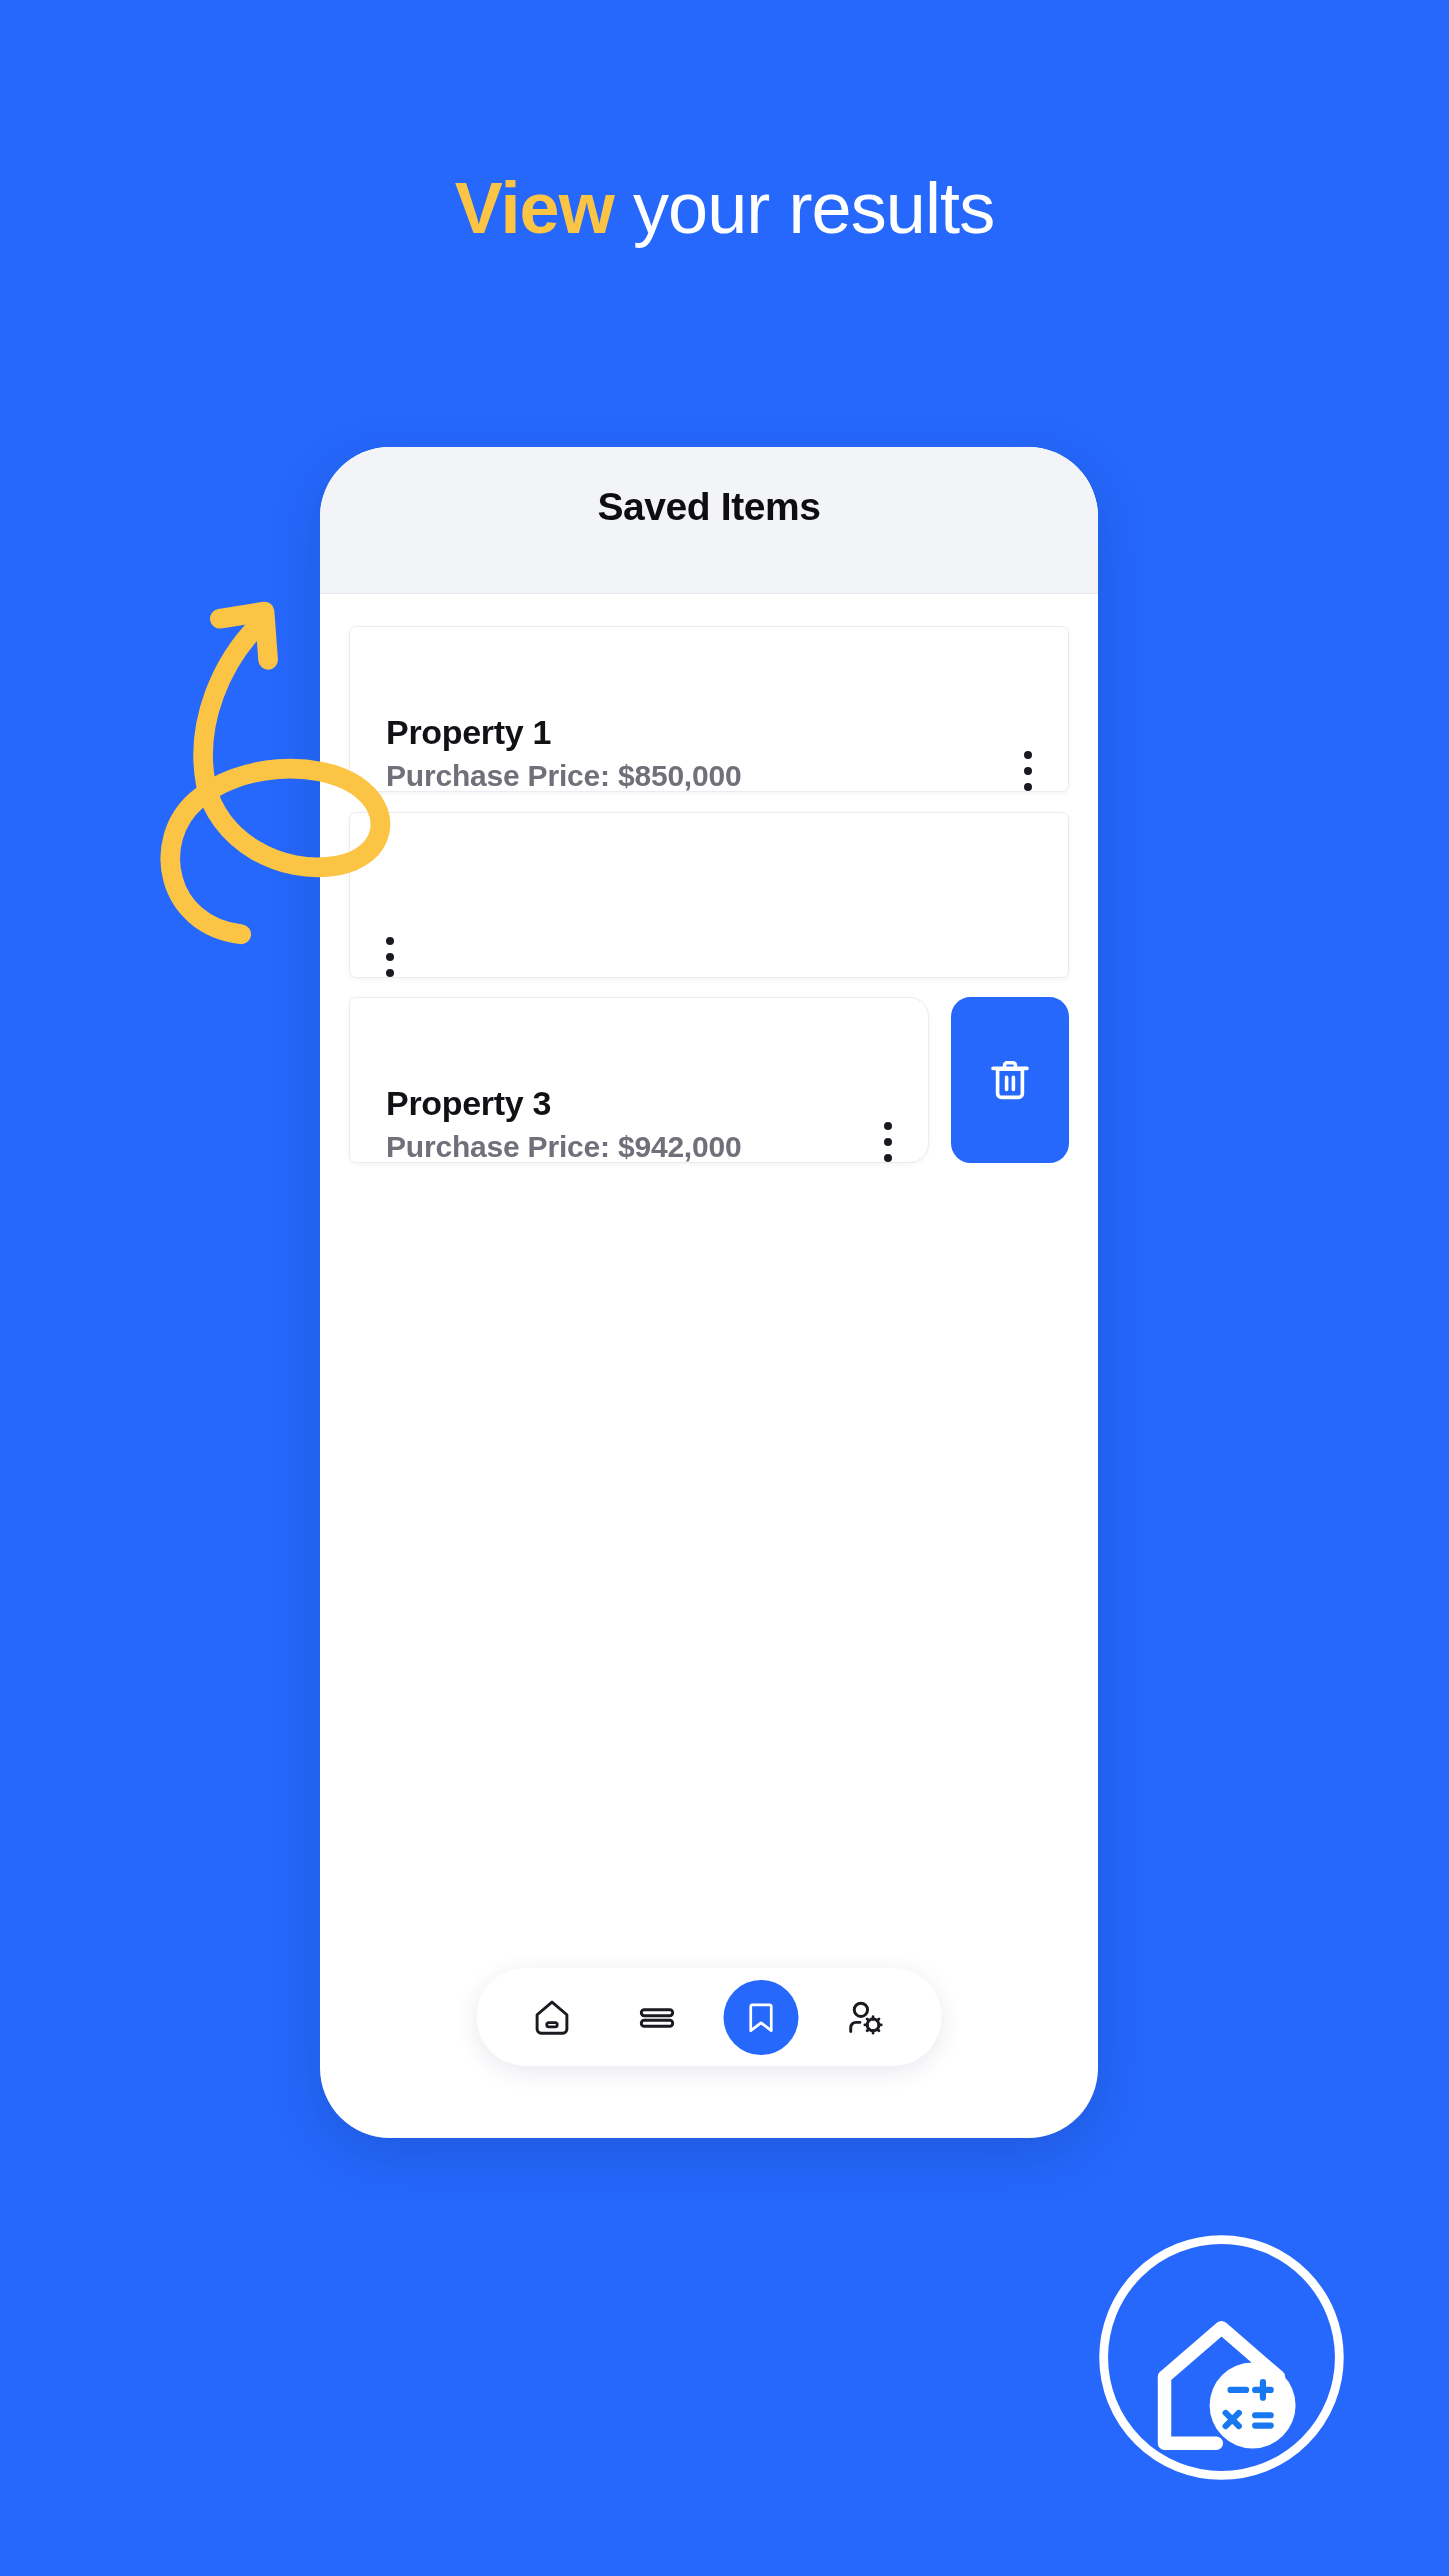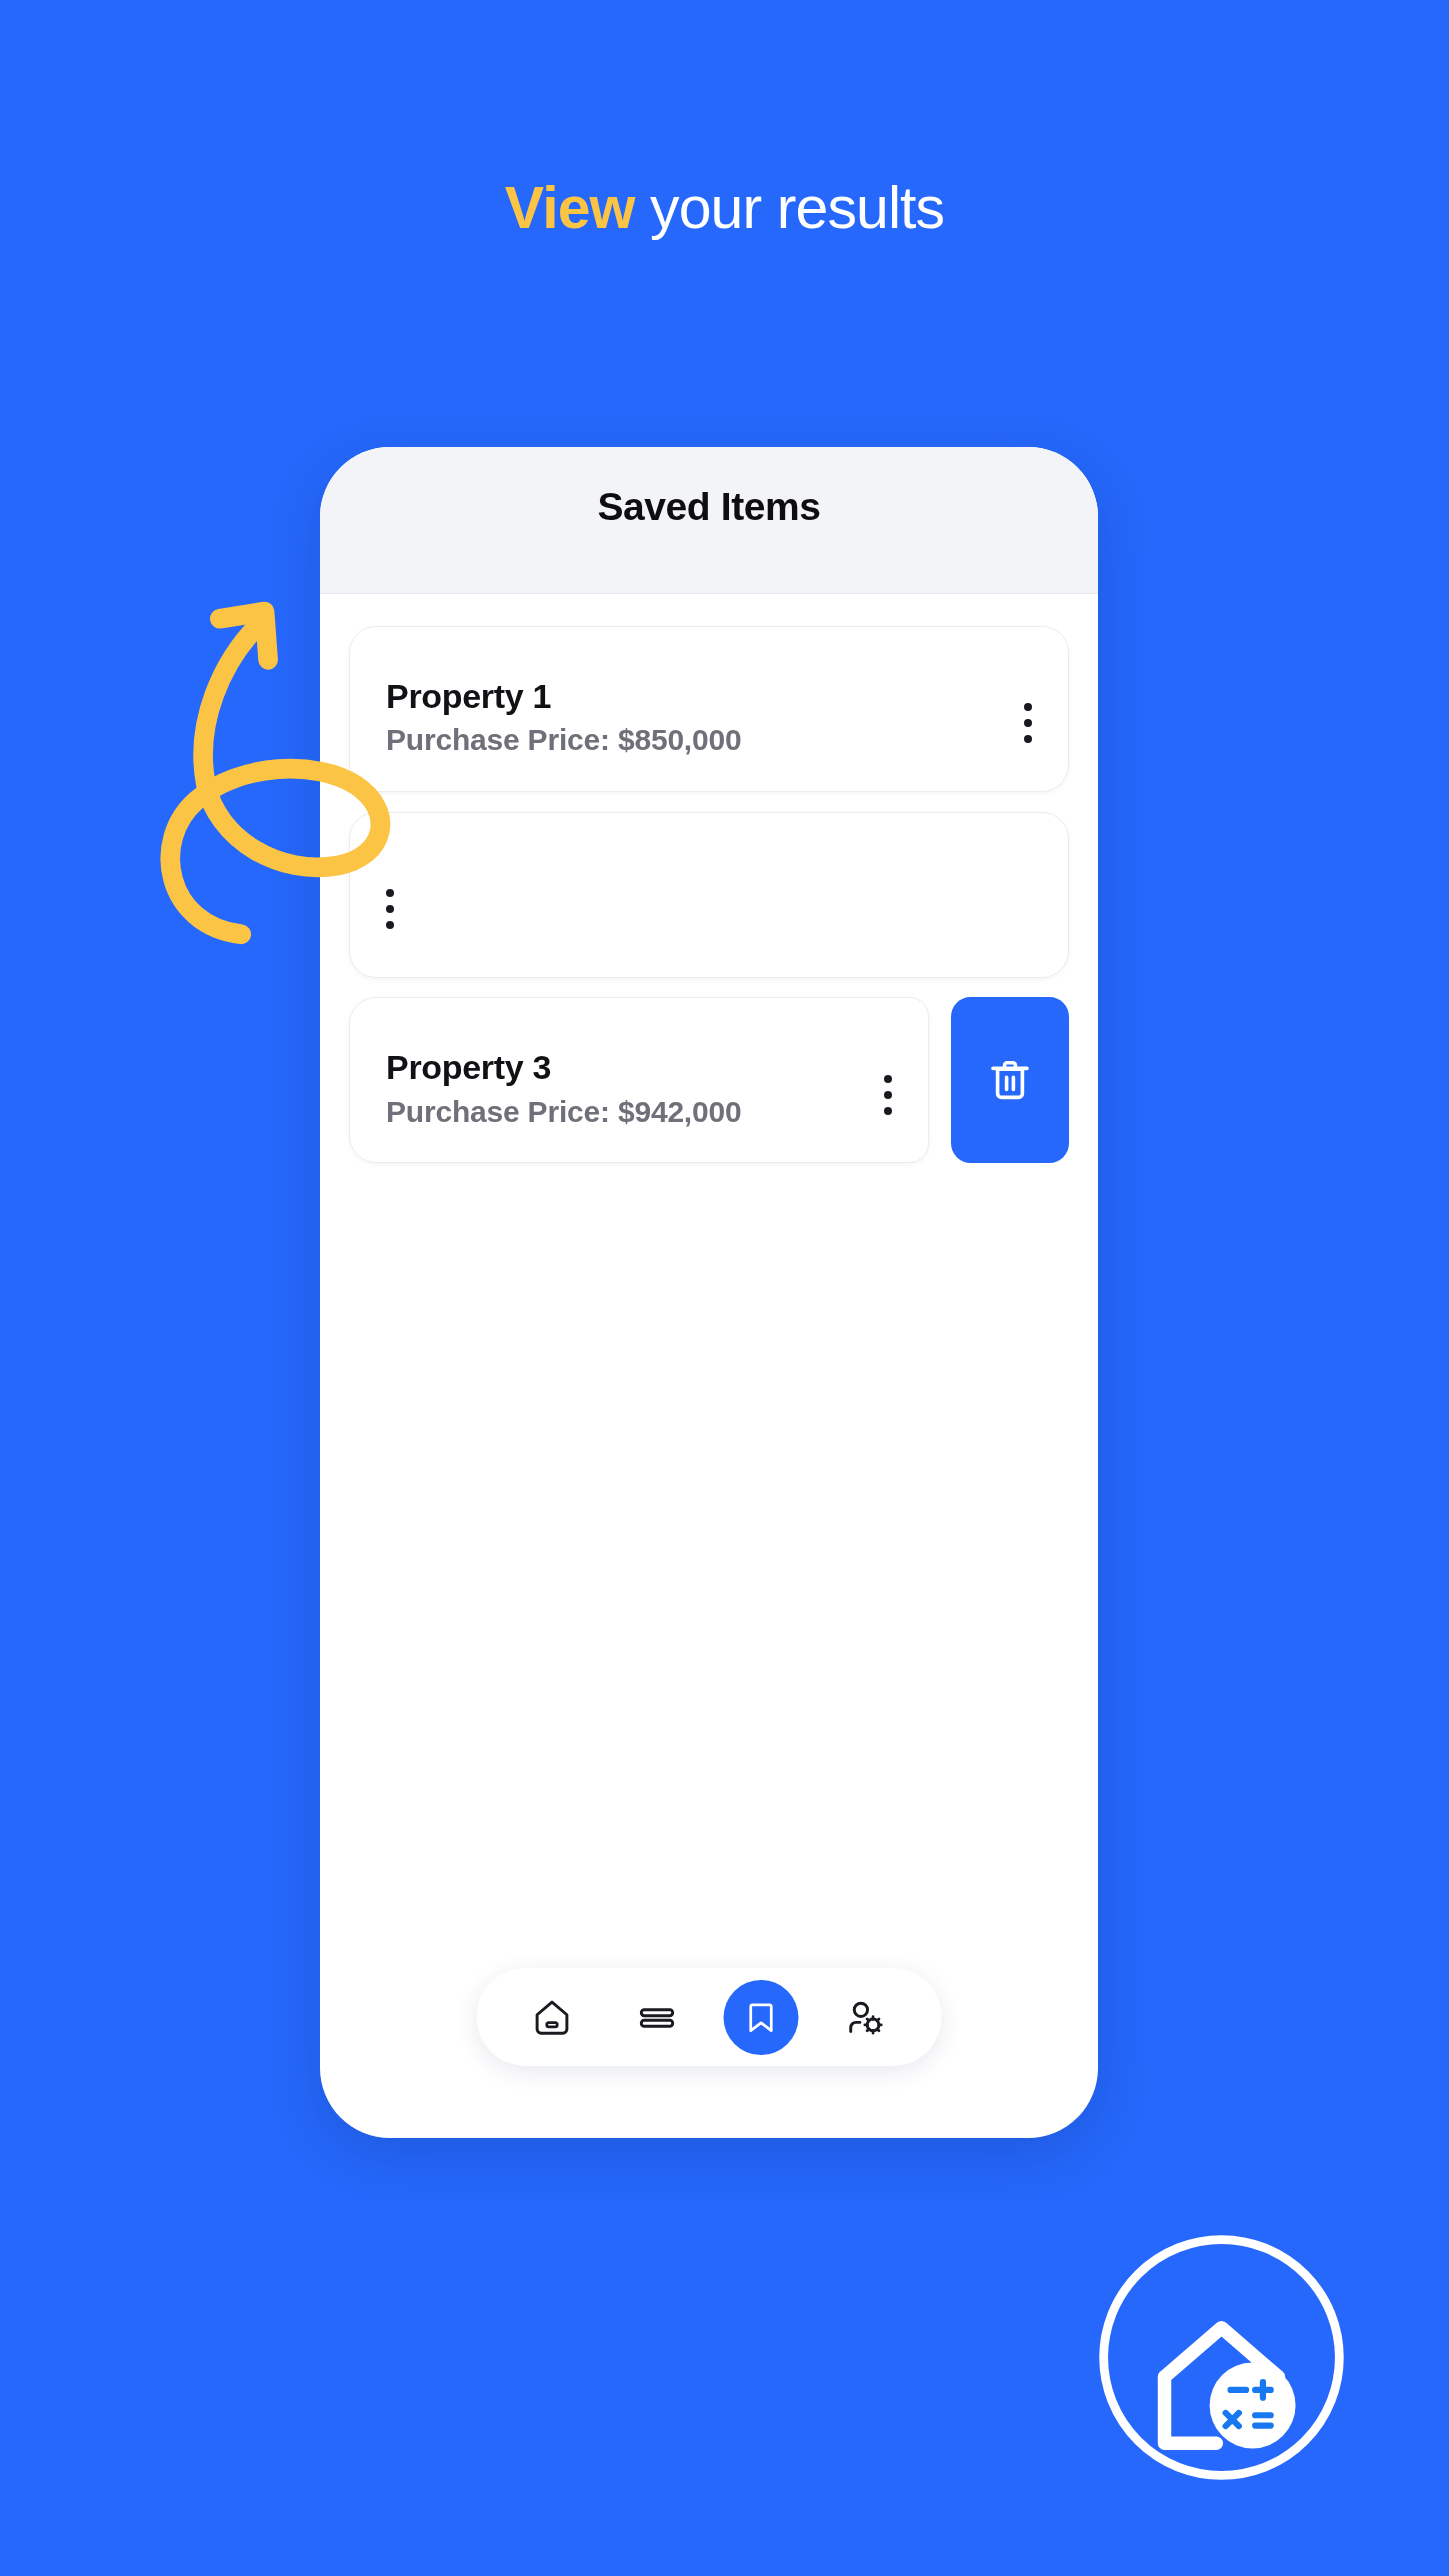--- a/index.html
+++ b/index.html
@@ -10,21 +10,21 @@
     position:relative;
     overflow:hidden;
   }
 
   
   .headline{
     position:absolute;
     left:0; top:157px;
     width:1449px;
     text-align:center;
-    font-size:59px;
+    font-size:72px;
     line-height:103px;
     font-weight:400;
     color:#ffffff;
     letter-spacing:-0.9px;
   }
   .headline .hl-accent{
     color:#fbc game;
   }
   .hl-accent{ color:#fbc444; font-weight:700; }
   .hl-rest{ color:#ffffff; font-weight:400; }
@@ -68,25 +68,25 @@
 
   .card-row{
     position:relative;
     display:flex;
     align-items:stretch;
   }
   .card{
     flex:1;
     background:#ffffff;
     border:1.8px solid #ebecf1;
-    border-radius:27px;
+    border-radius:7px;
     height:166px;
     padding:16px 36px 0 36px;
     display:flex;
-    align-items:center;
+    align-items:flex-end;
     justify-content:space-between;
     box-shadow:0 1.8px 5.4px rgba(20,30,60,.04);
     position:relative;
     z-index:2;
   }
   .card.swiped{
     border-top-right-radius:19.7px;
     border-bottom-right-radius:19.7px;
     margin-right:12px;
   }

